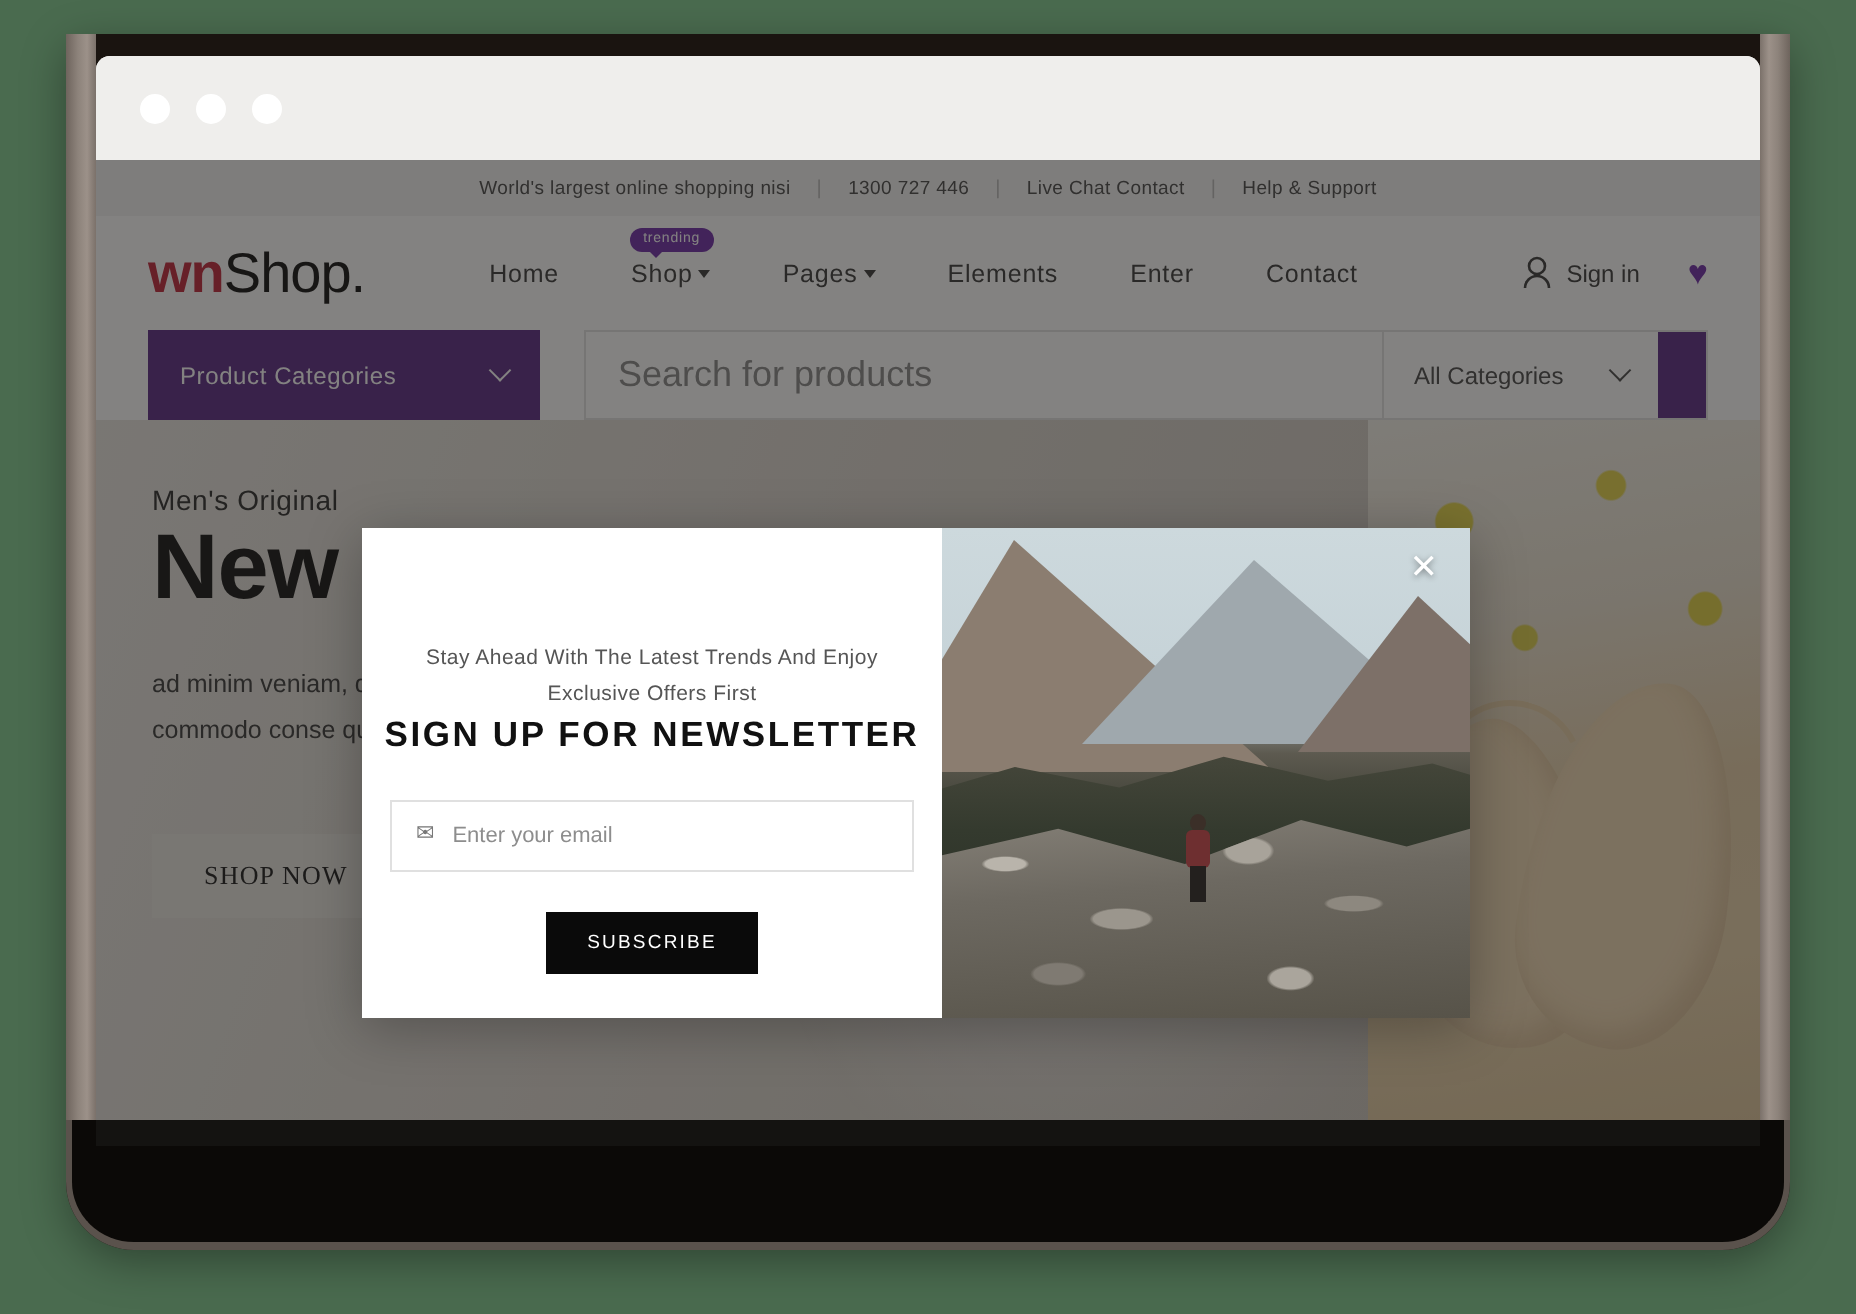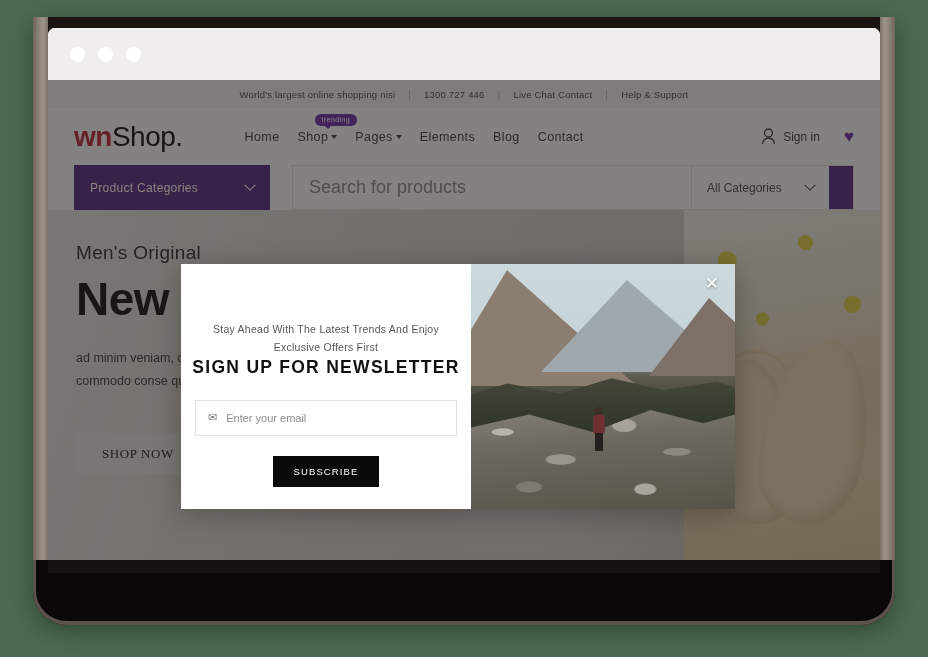--- a/index.html
+++ b/index.html
@@ -88,21 +88,21 @@
   #header {
     height: 57px;
     background: #fff;
     display: flex; align-items: center;
     padding: 0 26px;
     position: relative;
   }
   #logo { font-size: 28px; font-weight: 400; color: #111; letter-spacing: -.5px; white-space: nowrap; }
   #logo .logo-accent { color: #c0263a; font-weight: 700; }
   #nav {
-    display: flex; align-items: center; gap: 18px;
+    display: flex; align-items: center; gap: 36px;
     margin-left: 62px;
     position: relative;
   }
   .nav-item {
     font-size: 12.5px; color: #3b3b3b; letter-spacing: .4px;
     white-space: nowrap; position: relative; cursor: pointer;
   }
   .caret { display:inline-block; margin-left:3px; border-left:3.5px solid transparent;
            border-right:3.5px solid transparent; border-top:4px solid #3b3b3b; vertical-align: middle; }
   #trending-badge {
@@ -160,21 +160,21 @@
     flex: 1; position: relative;
     background: linear-gradient(110deg,#e9e6e1 0%,#ddd8d1 45%,#cfc9c1 100%);
     padding: 32px 0 0 28px;
     overflow: hidden;
   }
   #hero-left::after{
     content:''; position:absolute; right:-40px; bottom:-30px;
     width: 330px; height: 250px; border-radius: 50%;
     background: radial-gradient(circle at 40% 40%, rgba(255,255,255,.35), rgba(190,180,170,.15) 70%);
   }
-  #hero-eyebrow { font-size: 19px; color:#2e2e2e; letter-spacing:.3px; margin-bottom: 10px; }
+  #hero-eyebrow { font-size: 14px; color:#2e2e2e; letter-spacing:.3px; }
   #hero-title { font-size: 46px; font-weight: 700; color:#121212; letter-spacing:-.5px; line-height:1.1; }
   #hero-desc { margin-top: 22px; font-size: 12.5px; color:#3a3a3a; line-height: 1.85; max-width: 470px; }
   #shop-now {
     margin-top: 40px; display:inline-block;
     background:#e9e6e1; color:#1c1c1c;
     font-size: 13px; letter-spacing:.6px;
     padding: 13px 26px; border: 0; cursor:pointer;
     font-family:Liberation Serif, serif;
   }
   #hero-right {
@@ -320,21 +320,21 @@
       <div id="logo">
         <span class="logo-accent">wn</span><span>Shop.</span>
       </div>
 
       <nav id="nav">
         <span id="trending-badge">trending</span>
         <span class="nav-item"><span>Home</span></span>
         <span class="nav-item"><span>Shop</span><i class="caret"></i></span>
         <span class="nav-item"><span>Pages</span><i class="caret"></i></span>
         <span class="nav-item"><span>Elements</span></span>
-        <span class="nav-item"><span>Blog</span></span>
+        <span class="nav-item"><span>Enter</span></span>
         <span class="nav-item"><span>Contact</span></span>
       </nav>
 
       <div id="header-right">
         <span id="signin">
           <svg width="15" height="17" viewBox="0 0 15 17">
             <circle cx="7.5" cy="5" r="4" fill="none" stroke="#3b3b3b" stroke-width="1.3"></circle>
             <path d="M1.5 16c0-3.3 2.7-6 6-6s6 2.7 6 6" fill="none" stroke="#3b3b3b" stroke-width="1.3"></path>
           </svg>
           <span>Sign in</span>

